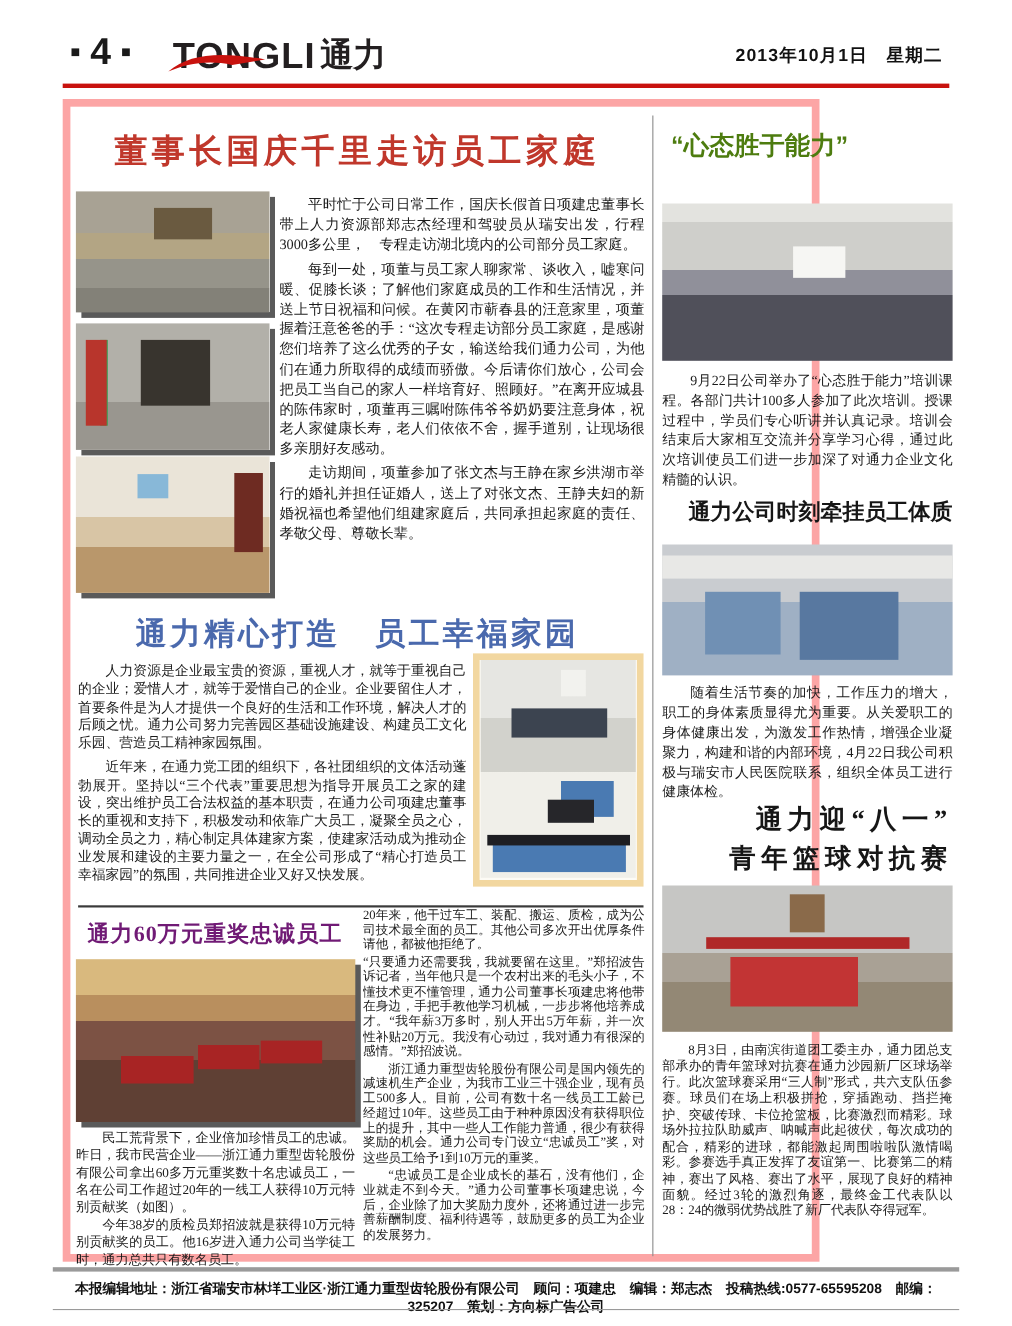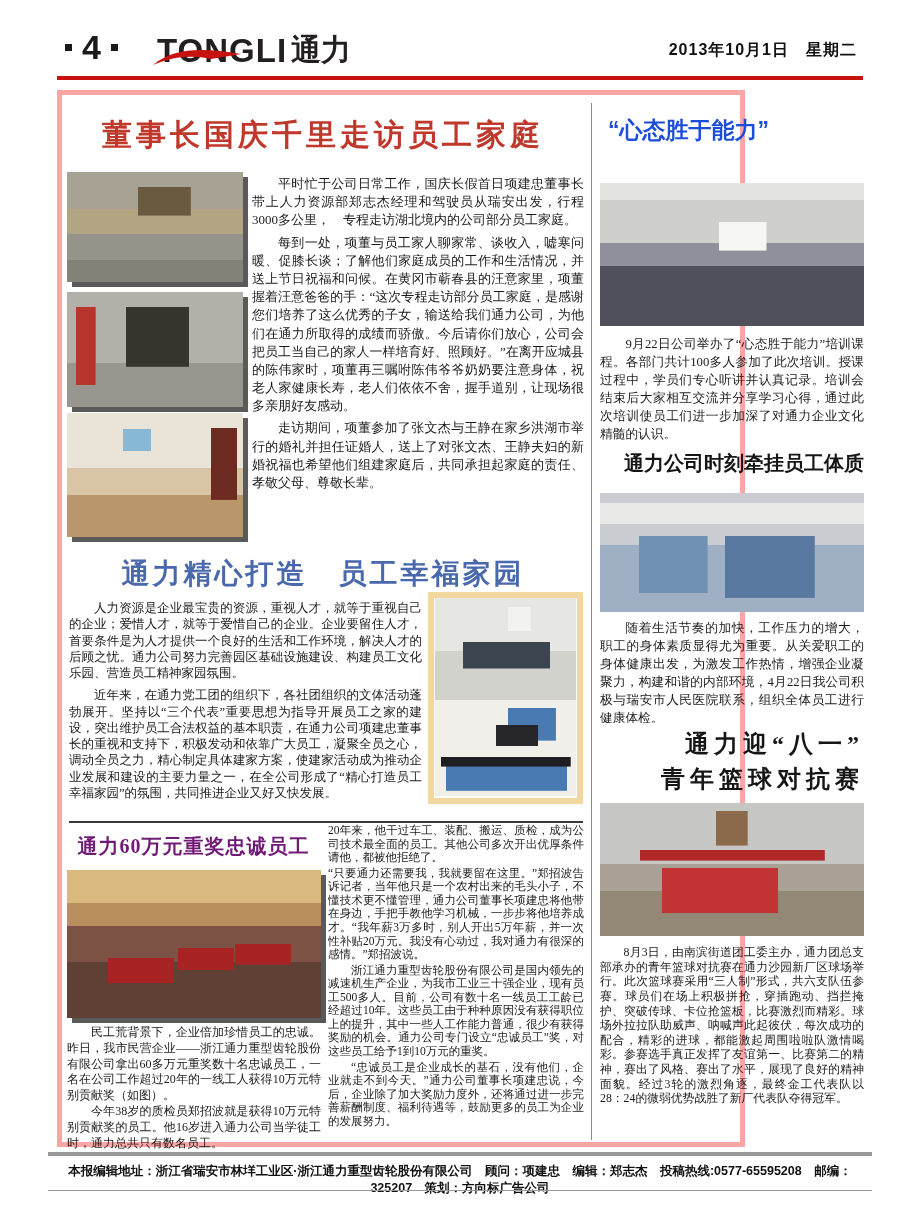--- a/index.html
+++ b/index.html
@@ -15,33 +15,33 @@
   .logo { position:absolute; left:100px; top:4px; display:flex; align-items:center; }
   .logo-latin { font-family:"Liberation Sans","DejaVu Sans",sans-serif; font-weight:900; font-size:33px;
                 letter-spacing:1px; color:#231f20; position:relative; }
   .logo-swoosh { position:absolute; left:-6px; top:14px; width:92px; height:22px; pointer-events:none; }
   .logo-cn { font-family:"Liberation Sans","DejaVu Sans",sans-serif; font-weight:900; font-size:30px; color:#231f20; margin-left:4px; }
   .dateline { position:absolute; right:6px; top:14px; font-family:"Liberation Sans","DejaVu Sans",sans-serif;
               font-weight:700; font-size:16px; color:#111; letter-spacing:1px; }
   .red-rule { position:absolute; left:57px; top:76px; width:806px; height:4px; background:#c8120e; }
 
   
-  .box { position:absolute; left:57px; top:90px; width:688px; height:1057px; border:5px solid #fca5a5; }
+  .box { position:absolute; left:57px; top:90px; width:688px; height:1057px; border:7px solid #fca5a5; }
   .vdiv { position:absolute; left:529px; top:8px; height:1037px; width:1px; background:#8a8a8a; }
   .hdiv-left { position:absolute; left:7px; top:726px; width:514px; height:2px; background:#3a3a3a; }
 
   
   .title-red  { position:absolute; left:0; top:20px; width:522px; text-align:center; color:#c0372b;
                 font-size:30px; font-weight:700; letter-spacing:4px; }
   .title-blue { position:absolute; left:0; top:460px; width:522px; text-align:center; color:#4a69ad;
                 font-size:28px; font-weight:600; letter-spacing:3px; }
   .title-loyal{ position:absolute; left:5px; top:738px; width:253px; text-align:center; color:#701a75;
                 font-size:20px; font-weight:700; letter-spacing:1px; }
   .rtitle1 { position:absolute; left:546px; top:20px; width:250px; font-family:"Liberation Sans","DejaVu Sans",sans-serif;
-             font-size:23px; font-weight:700; color:#1d4ed8; }
+             font-size:23px; font-weight:700; color:#4d7c0f; }
   .rsub1   { position:absolute; left:546px; top:52px; width:248px; text-align:right; font-family:"Liberation Sans","DejaVu Sans",sans-serif;
              font-size:17px; font-weight:700; color:#161616; }
   .rtitle2 { position:absolute; left:538px; top:355px; width:264px; text-align:right; font-family:"Liberation Sans","DejaVu Sans",sans-serif;
              font-size:20px; font-weight:700; color:#161616; letter-spacing:0px; white-space:nowrap; }
   .rtitle3 { position:absolute; left:538px; top:632px; width:264px; text-align:right; color:#161616;
              font-size:24px; font-weight:600; letter-spacing:5px; line-height:1.45; }
 
   
   .art { position:absolute; text-align:justify; overflow:hidden; }
   .art p { text-indent:2em; }

